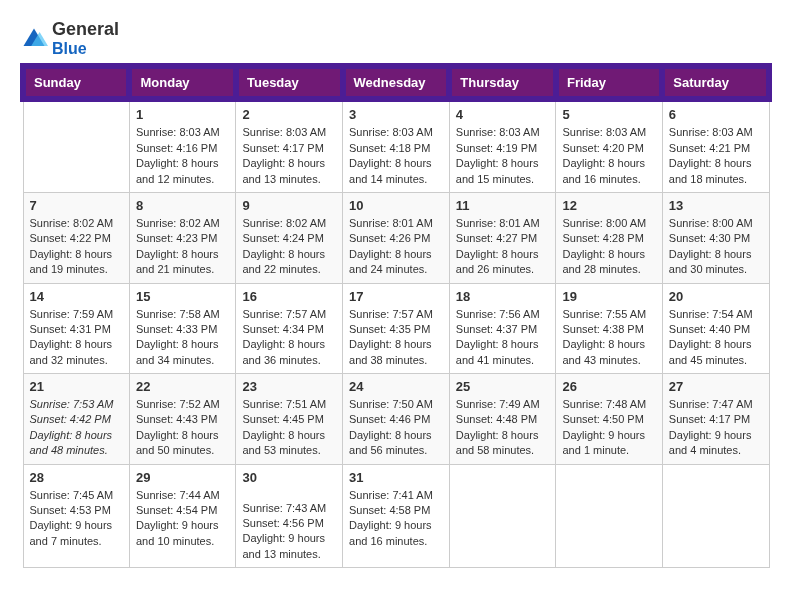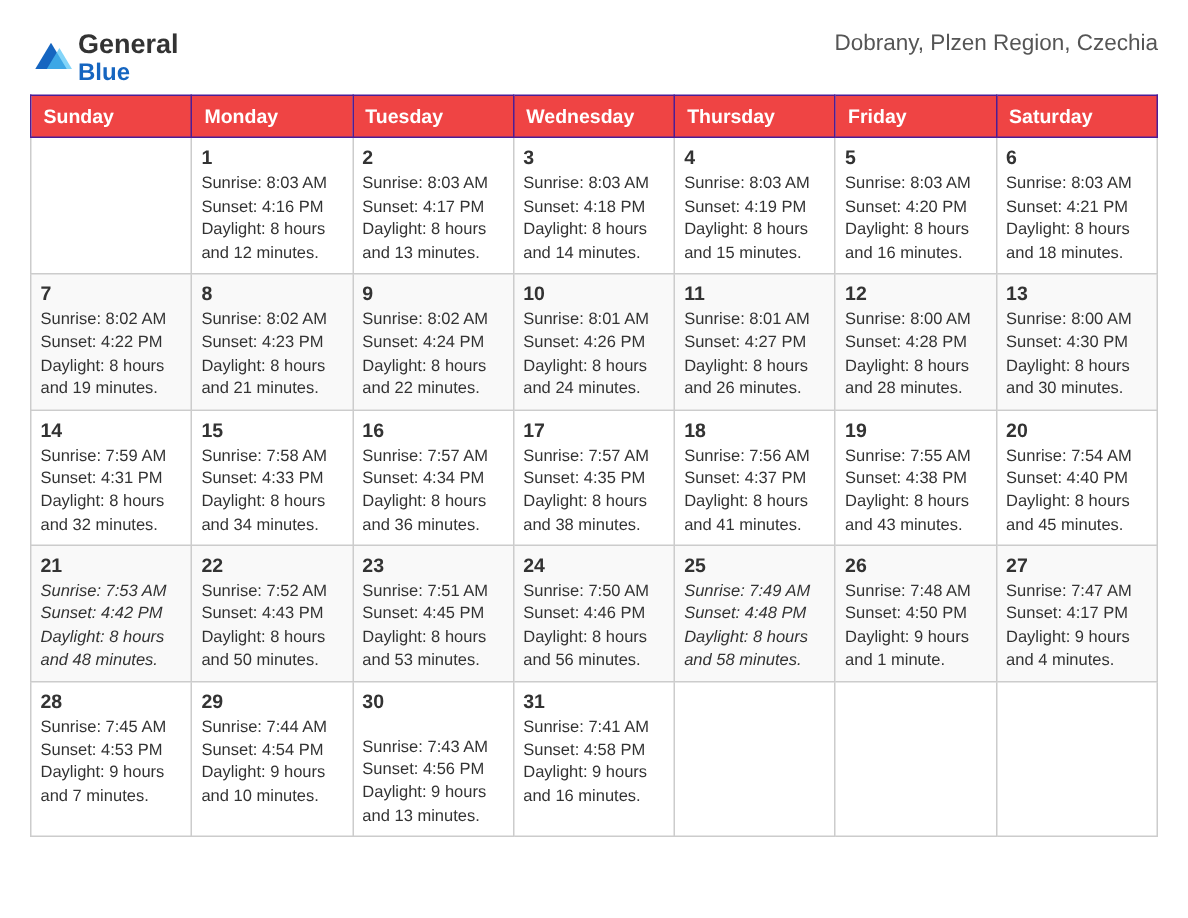--- a/index.html
+++ b/index.html
@@ -50,27 +50,27 @@
     }
     .subtitle {
       font-size: 15px;
       color: #555;
     }
     .calendar {
       width: 100%;
       border-collapse: collapse;
     }
     .calendar th {
-      background-color: #ef4444;
+      background-color: #701a75;
       color: #fff;
       font-size: 13px;
       font-weight: bold;
       padding: 6px 8px;
       text-align: left;
-      border: 1px solid #4c1d95;
+      border: 6px solid #4c1d95;
     }
     .calendar td {
       vertical-align: top;
       border: 1px solid #ccc;
       padding: 5px 6px;
       width: 107px;
       min-height: 80px;
       font-size: 11px;
       color: #333;
       background: #fff;
@@ -101,21 +101,20 @@
     <svg class="logo-icon" viewBox="0 0 40 40">
       <polygon points="20,5 35,30 5,30" fill="#1565c0"></polygon>
       <polygon points="28,10 40,30 16,30" fill="#4fc3f7" opacity="0.7"></polygon>
     </svg>
     <div class="logo-text">
       <span class="logo-general">General</span>
       <span class="logo-blue">Blue</span>
     </div>
   </div>
   <div class="title-block">
-    <div class="subtitle">Dobrany, Plzen Region, Czechia</div>
   </div>
 </div>
 
 <table class="calendar">
   <thead>
     <tr>
     <th>Sunday</th>
         <th>Monday</th>
         <th>Tuesday</th>
         <th>Wednesday</th>
@@ -296,21 +295,21 @@
         </td>
         <td>
           <span class="day-number">24</span>
           <div class="day-info" style="white-space: pre-line;">Sunrise: 7:50 AM
 Sunset: 4:46 PM
 Daylight: 8 hours
 and 56 minutes.</div>
         </td>
         <td>
           <span class="day-number">25</span>
-          <div class="day-info" style="white-space: pre-line; font-style: italic;">Sunrise: 7:49 AM
+          <div class="day-info" style="white-space: pre-line;">Sunrise: 7:49 AM
 Sunset: 4:48 PM
 Daylight: 8 hours
 and 58 minutes.</div>
         </td>
         <td>
           <span class="day-number">26</span>
           <div class="day-info" style="white-space: pre-line;">Sunrise: 7:48 AM
 Sunset: 4:50 PM
 Daylight: 9 hours
 and 1 minute.</div>

